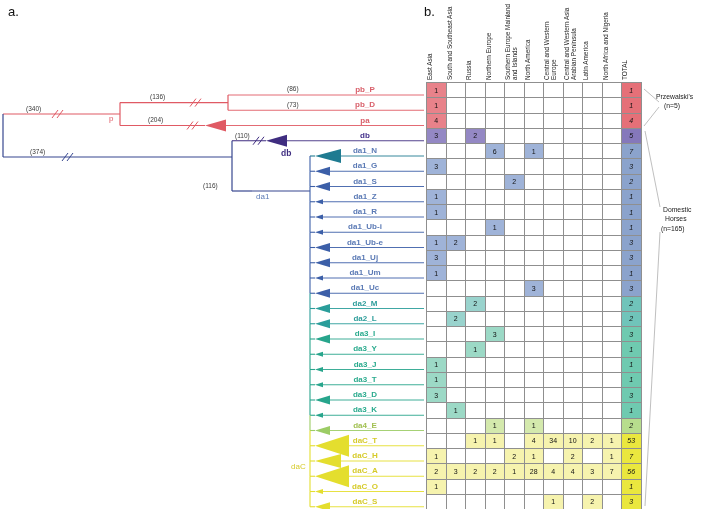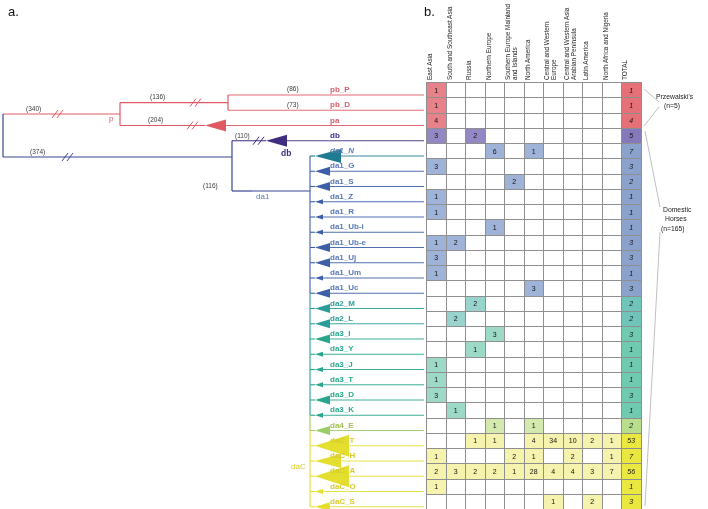--- a/index.html
+++ b/index.html
@@ -4,22 +4,22 @@
 <style>
   html,body{margin:0;padding:0;background:#fff;}
   .canvas{position:relative;width:708px;height:509px;background:#fff;overflow:hidden;
           font-family:"Liberation Sans",sans-serif;color:#111;}
   svg{position:absolute;left:0;top:0;}
   .panel-label{position:absolute;font-size:13px;color:#111;z-index:3;}
   #panel-a{left:8px;top:4px;}
   #panel-b{left:424px;top:4px;}
   .col-header{position:absolute;top:2px;width:19.5px;height:78px;writing-mode:vertical-rl;
               transform:rotate(180deg);font-size:6.4px;line-height:7px;color:#222;z-index:2;}
-  .row-label{position:absolute;left:330px;width:94px;height:15.25px;line-height:15.5px;
-             text-align:left;font-size:8px;font-weight:600;z-index:2;}
+  .row-label{position:absolute;left:318px;width:94px;height:15.25px;line-height:15.5px;
+             text-align:center;font-size:8px;font-weight:600;z-index:2;}
   #grid{position:absolute;left:426px;top:82px;width:214.5px;height:427px;
         border-left:1px solid #8f8f8f;border-top:1px solid #8f8f8f;z-index:2;}
   .cell{position:absolute;width:19.5px;height:15.25px;box-sizing:border-box;
         border-right:1px solid #8f8f8f;border-bottom:1px solid #8f8f8f;
         font-size:7px;color:#111;display:flex;align-items:center;justify-content:center;}
   .total-cell{font-style:italic;}
   text{font-family:"Liberation Sans",sans-serif;}
   .support{font-size:6.5px;fill:#3a3a3a;}
   .annot{font-size:6.8px;fill:#222;}
 </style>
@@ -200,21 +200,21 @@
       <div class="col-header" style="left: 562.5px;">Central and Western Asia Arabian Peninsula</div>
       <div class="col-header" style="left: 582px;">Latin America</div>
       <div class="col-header" style="left: 601.5px;">North Africa and Nigeria</div>
       <div class="col-header" style="left: 621px;">TOTAL</div>
     </div>
   <div id="row-labels">
       <div class="row-label" style="top: 82px; color: rgb(217, 96, 107);">pb_P</div>
       <div class="row-label" style="top: 97.25px; color: rgb(217, 96, 107);">pb_D</div>
       <div class="row-label" style="top: 112.5px; color: rgb(217, 96, 107);">pa</div>
       <div class="row-label" style="top: 127.75px; color: rgb(67, 48, 140);">db</div>
-      <div class="row-label" style="top: 143px; color: rgb(91, 122, 181); font-style: italic;">da1_N</div>
+      <div class="row-label" style="top: 143px; color: rgb(91, 122, 181);">da1_N</div>
       <div class="row-label" style="top: 158.25px; color: rgb(91, 122, 181);">da1_G</div>
       <div class="row-label" style="top: 173.5px; color: rgb(91, 122, 181);">da1_S</div>
       <div class="row-label" style="top: 188.75px; color: rgb(91, 122, 181);">da1_Z</div>
       <div class="row-label" style="top: 204px; color: rgb(91, 122, 181);">da1_R</div>
       <div class="row-label" style="top: 219.25px; color: rgb(91, 122, 181);">da1_Ub-i</div>
       <div class="row-label" style="top: 234.5px; color: rgb(91, 122, 181);">da1_Ub-e</div>
       <div class="row-label" style="top: 249.75px; color: rgb(91, 122, 181);">da1_Uj</div>
       <div class="row-label" style="top: 265px; color: rgb(91, 122, 181);">da1_Um</div>
       <div class="row-label" style="top: 280.25px; color: rgb(91, 122, 181);">da1_Uc</div>
       <div class="row-label" style="top: 295.5px; color: rgb(47, 158, 155);">da2_M</div>

